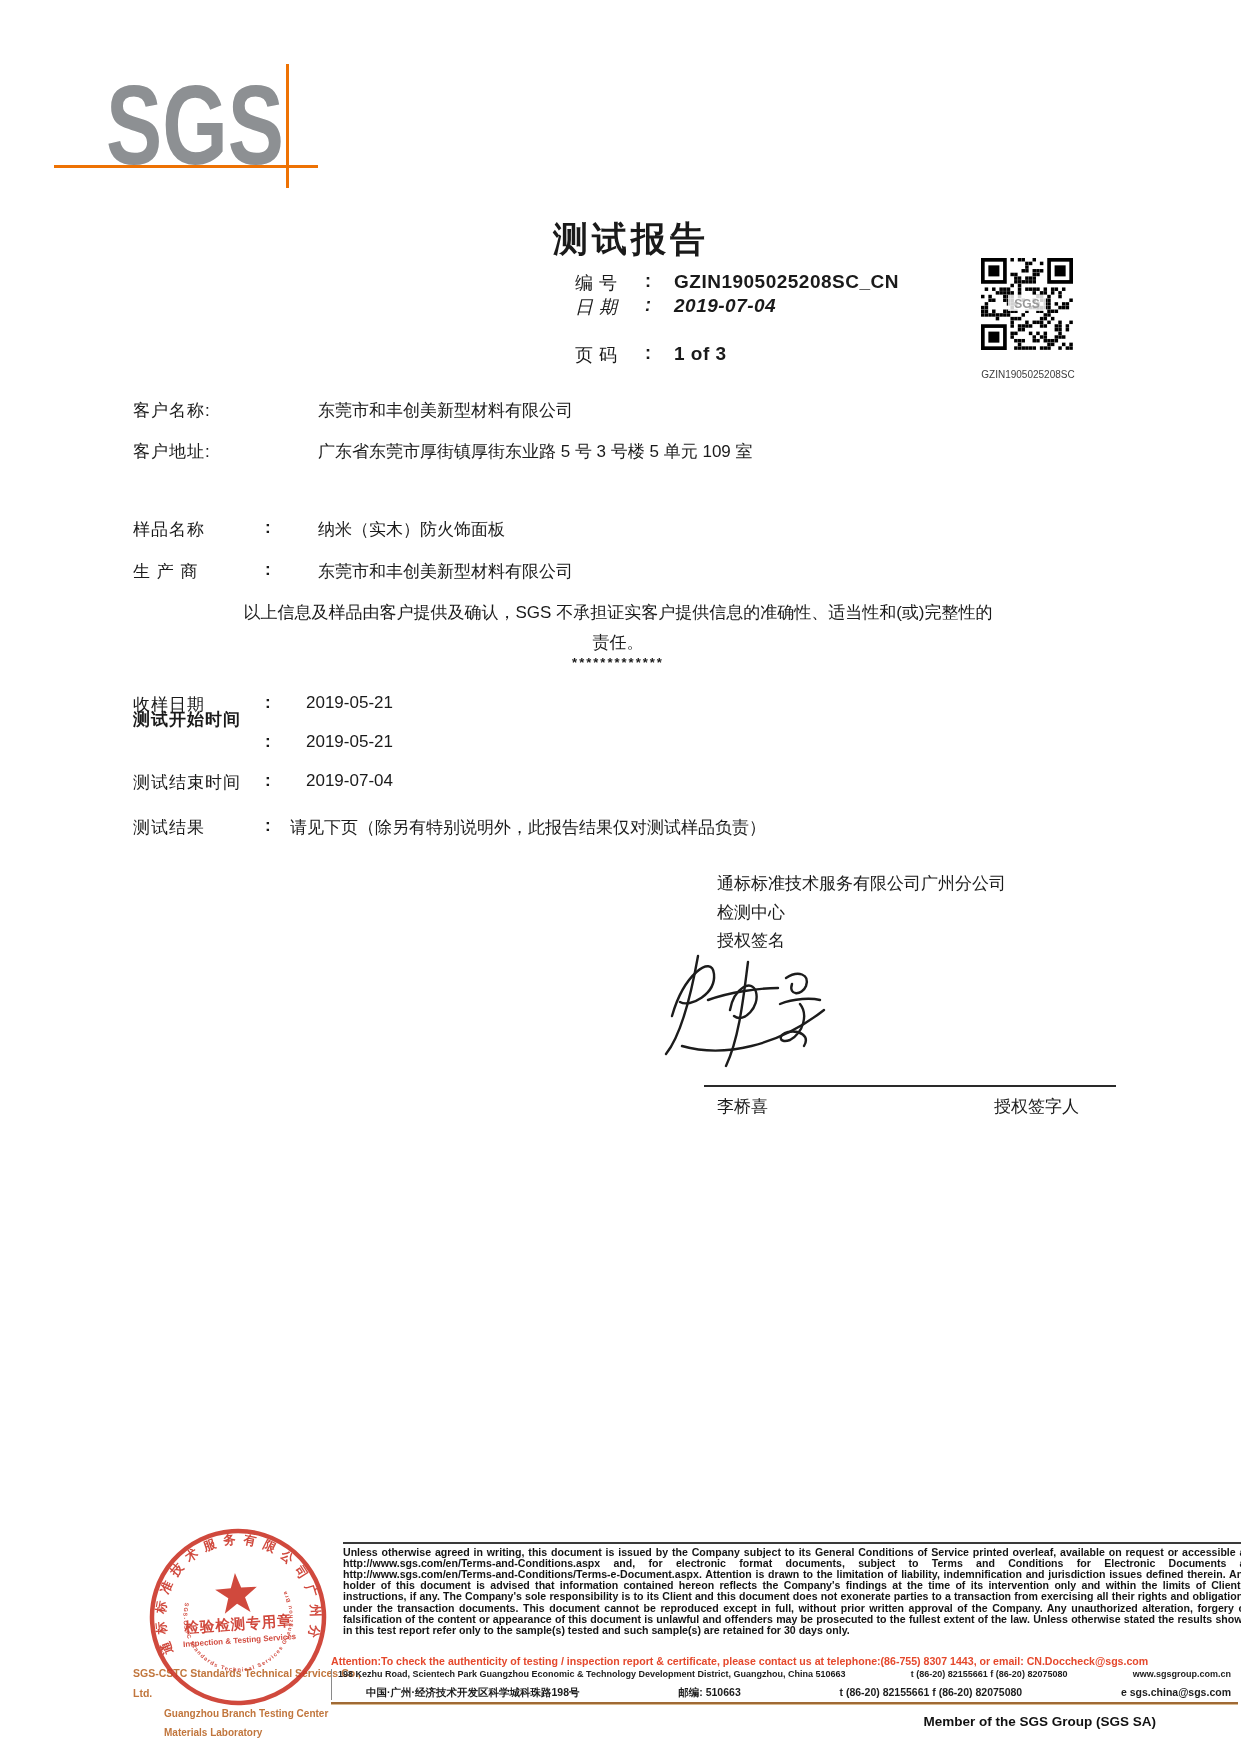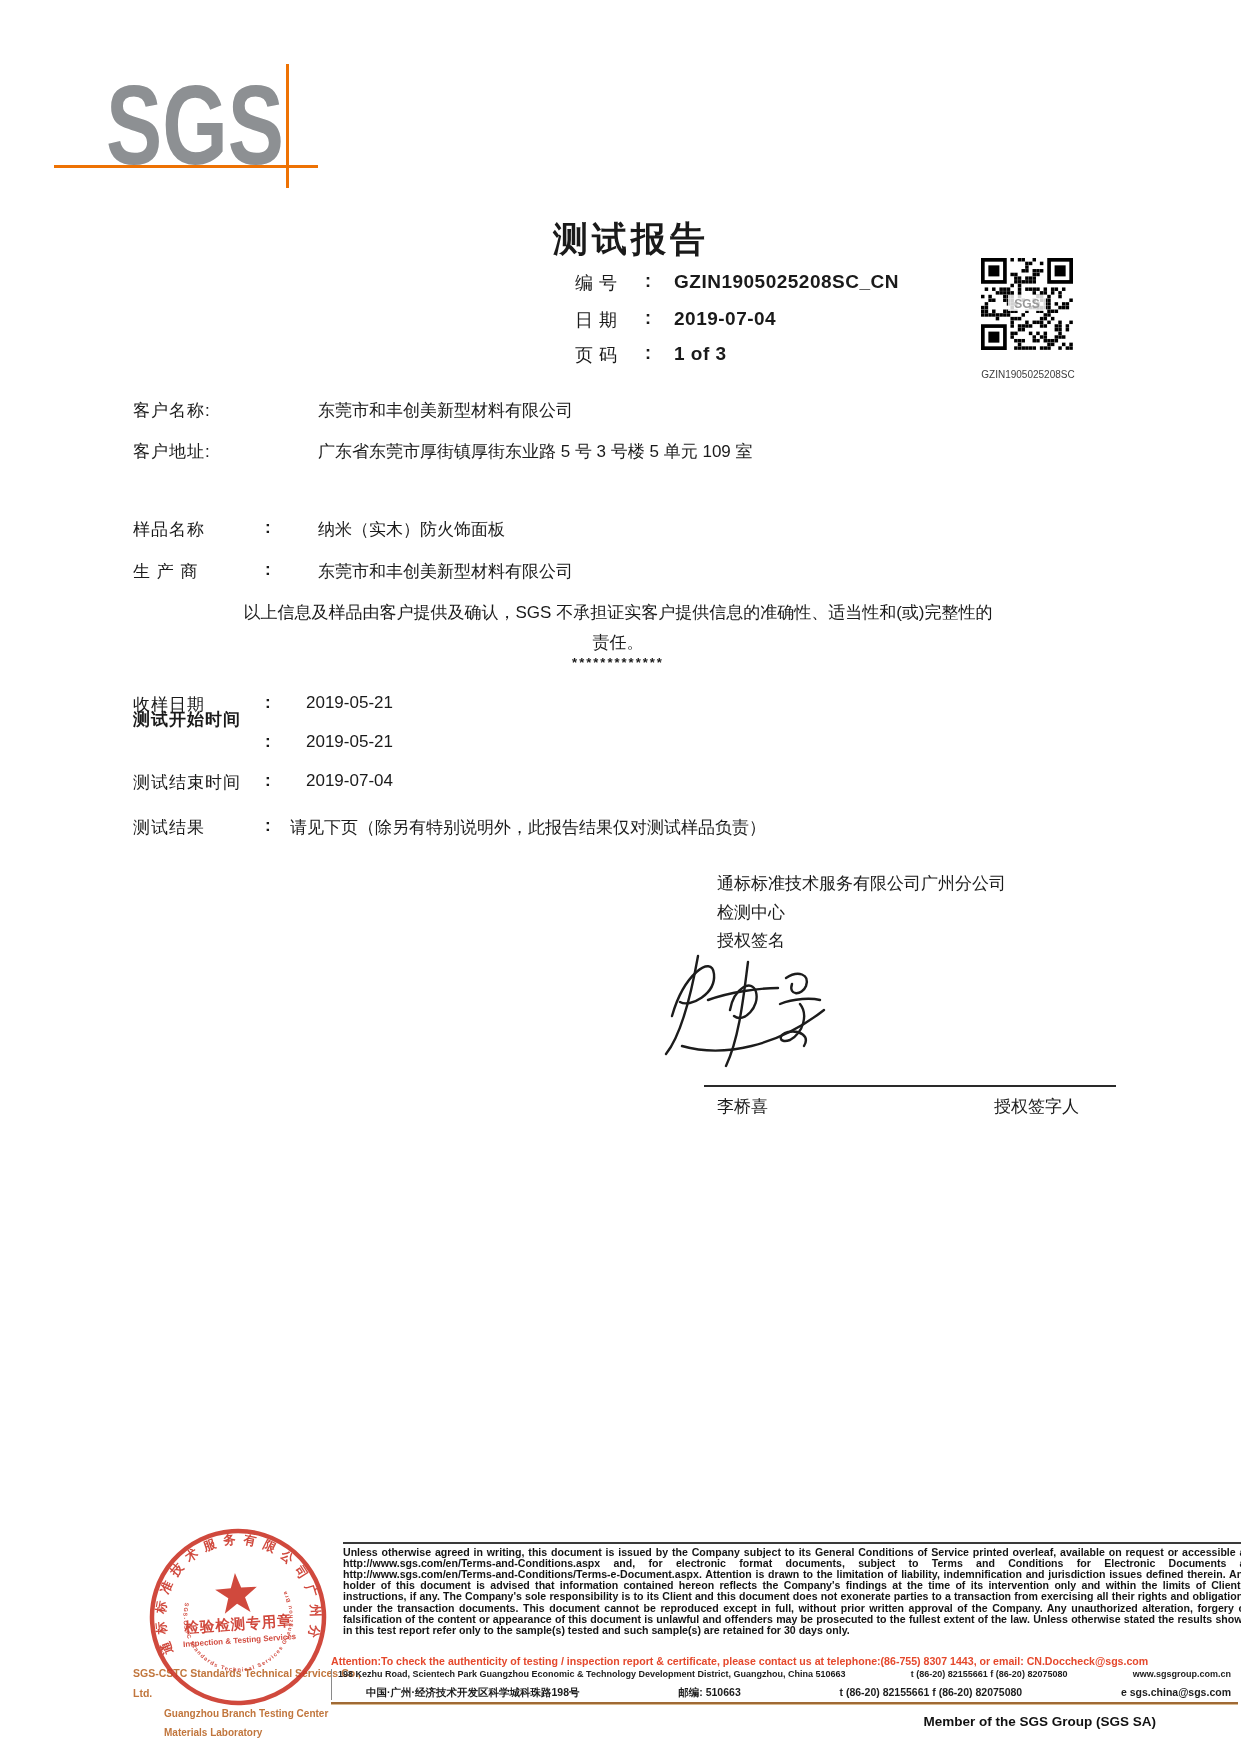--- a/index.html
+++ b/index.html
@@ -62,21 +62,21 @@
   <div class="logo-hline"></div>
   <div class="logo-vline"></div>
 
   <div class="report-title">测试报告</div>
 
   <div class="meta-row" style="top:271px;">
     <span class="meta-label">编号</span>
     <span class="meta-colon">:</span>
     <span class="meta-value">GZIN1905025208SC_CN</span>
   </div>
-  <div class="meta-row" style="top:308px;">
+  <div class="meta-row" style="top:295px;font-style:italic;">
     <span class="meta-label">日期</span>
     <span class="meta-colon">:</span>
     <span class="meta-value">2019-07-04</span>
   </div>
   <div class="meta-row" style="top:343px;">
     <span class="meta-label">页码</span>
     <span class="meta-colon">:</span>
     <span class="meta-value">1 of 3</span>
   </div>
 

